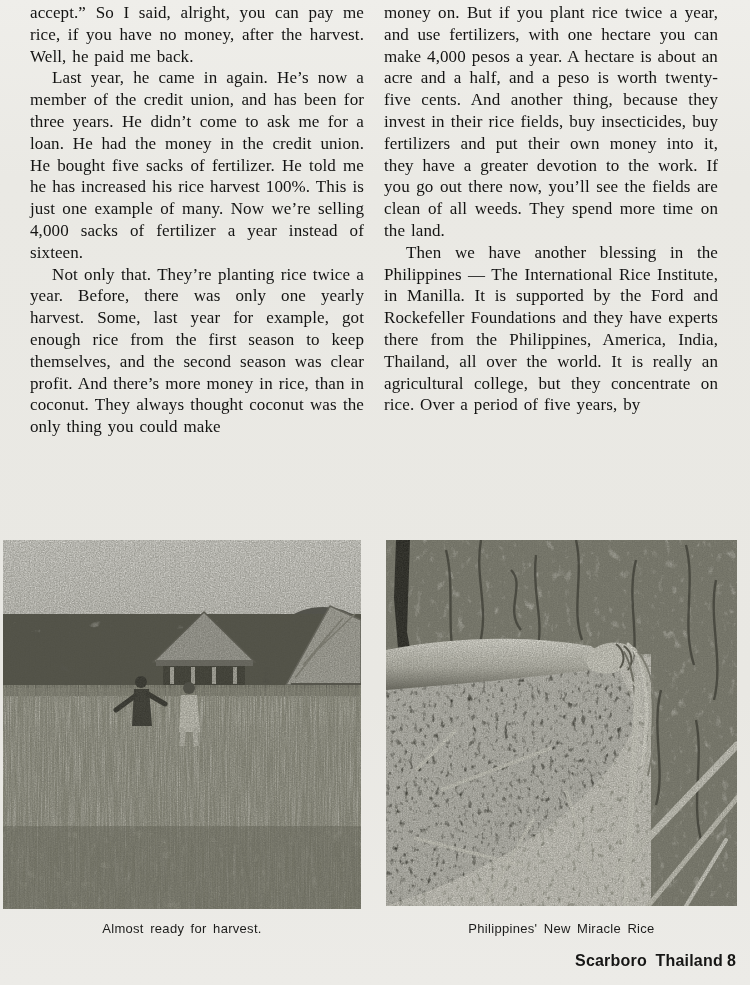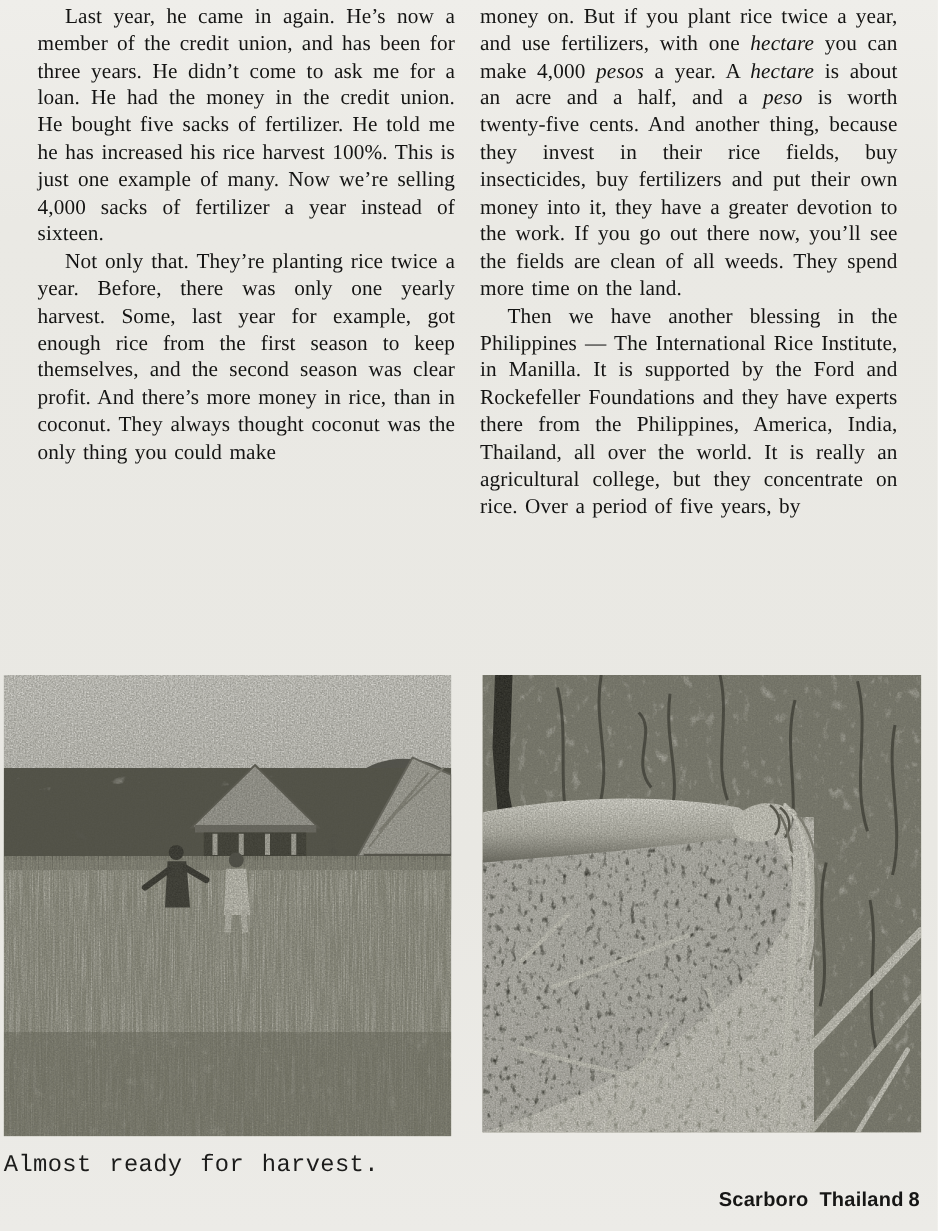--- a/index.html
+++ b/index.html
@@ -19,53 +19,54 @@
     position:absolute;top:2px;
     width:334px;
     font-size:17px;line-height:21.8px;
     text-align:justify;
     letter-spacing:.1px;word-spacing:1.5px;
   }
   .column.left{left:30px;}
   .column.right{left:384px;}
   .para{margin:0;text-indent:22px;}
   .para.no-indent{text-indent:0;}
-  .ital{font-style:italic;}
+  .ital{}
   
   .photo{
     position:absolute;margin:0;padding:0;
     overflow:hidden;background:#cfcec6;
   }
   .photo svg{display:block;width:100%;height:100%;}
   .photo-left{left:3px;top:540px;width:358px;height:369px;}
   .photo-right{left:386px;top:540px;width:351px;height:366px;}
   
   .caption{
     position:absolute;top:921px;height:20px;
-    font-family:Liberation Mono, monospace;
-    font-size:19px;font-weight:500;color:#1c1c1b;
-    letter-spacing:.3px;word-spacing:2.5px;
+    font-family:Liberation Sans, sans-serif;
+    font-size:13px;font-weight:500;color:#1c1c1b;
+    text-align:center;letter-spacing:.3px;word-spacing:2.5px;
   }
   .caption-left{left:3px;width:358px;}
   .caption-right{left:386px;width:351px;}
   
   .footer{
     position:absolute;top:952px;right:14px;
     font-family:"Liberation Sans", sans-serif;
     font-size:16px;font-weight:bold;color:#161615;
     letter-spacing:.2px;word-spacing:4px;
   }
   .footer .pagenum{margin-left:4px;}
 </style>
 </head>
 <body>
 
 <div class="page">
 
   <div class="column left">
+    <p class="para no-indent">accept.” So I said, alright, you can pay me rice, if you have no money, after the harvest. Well, he paid me back.</p>
     <p class="para">Last year, he came in again. He’s now a member of the credit union, and has been for three years. He didn’t come to ask me for a loan. He had the money in the credit union. He bought five sacks of fertilizer. He told me he has increased his rice harvest 100%. This is just one example of many. Now we’re selling 4,000 sacks of fertilizer a year instead of sixteen.</p>
     <p class="para">Not only that. They’re planting rice twice a year. Before, there was only one yearly harvest. Some, last year for example, got enough rice from the first season to keep themselves, and the second season was clear profit. And there’s more money in rice, than in coconut. They always thought coconut was the only thing you could make</p>
   </div>
 
   <div class="column right">
     <p class="para no-indent"><span>money on. But if you plant rice twice a year, and use fertilizers, with one </span><span class="ital">hectare</span><span> you can make 4,000 </span><span class="ital">pesos</span><span> a year. A </span><span class="ital">hectare</span><span> is about an acre and a half, and a </span><span class="ital">peso</span><span> is worth twenty-five cents. And another thing, because they invest in their rice fields, buy insecticides, buy fertilizers and put their own money into it, they have a greater devotion to the work. If you go out there now, you’ll see the fields are clean of all weeds. They spend more time on the land.</span></p>
     <p class="para">Then we have another blessing in the Philippines — The International Rice Institute, in Manilla. It is supported by the Ford and Rockefeller Foundations and they have experts there from the Philippines, America, India, Thailand, all over the world. It is really an agricultural college, but they concentrate on rice. Over a period of five years, by</p>
   </div>
 
   <figure class="photo photo-left">
@@ -206,18 +207,19 @@
         <path d="M351,205 L232,330" stroke="#d7d6cc" stroke-width="7"></path>
         <path d="M351,258 L262,366" stroke="#cfcec3" stroke-width="5"></path>
         <path d="M300,366 L340,300" stroke="#dbdad0" stroke-width="4"></path>
       </g>
 
       <rect x="0" y="0" width="351" height="366" filter="url(#grainF)" opacity=".45"></rect>
     </svg>
   </figure>
 
   <div class="caption caption-left">Almost ready for harvest.</div>
+  <div class="caption caption-right">Philippines' New Miracle Rice</div>
 
   <div class="footer">
     <span>Scarboro Thailand</span><span class="pagenum">8</span>
   </div>
 
 </div>
 
 </body></html>

